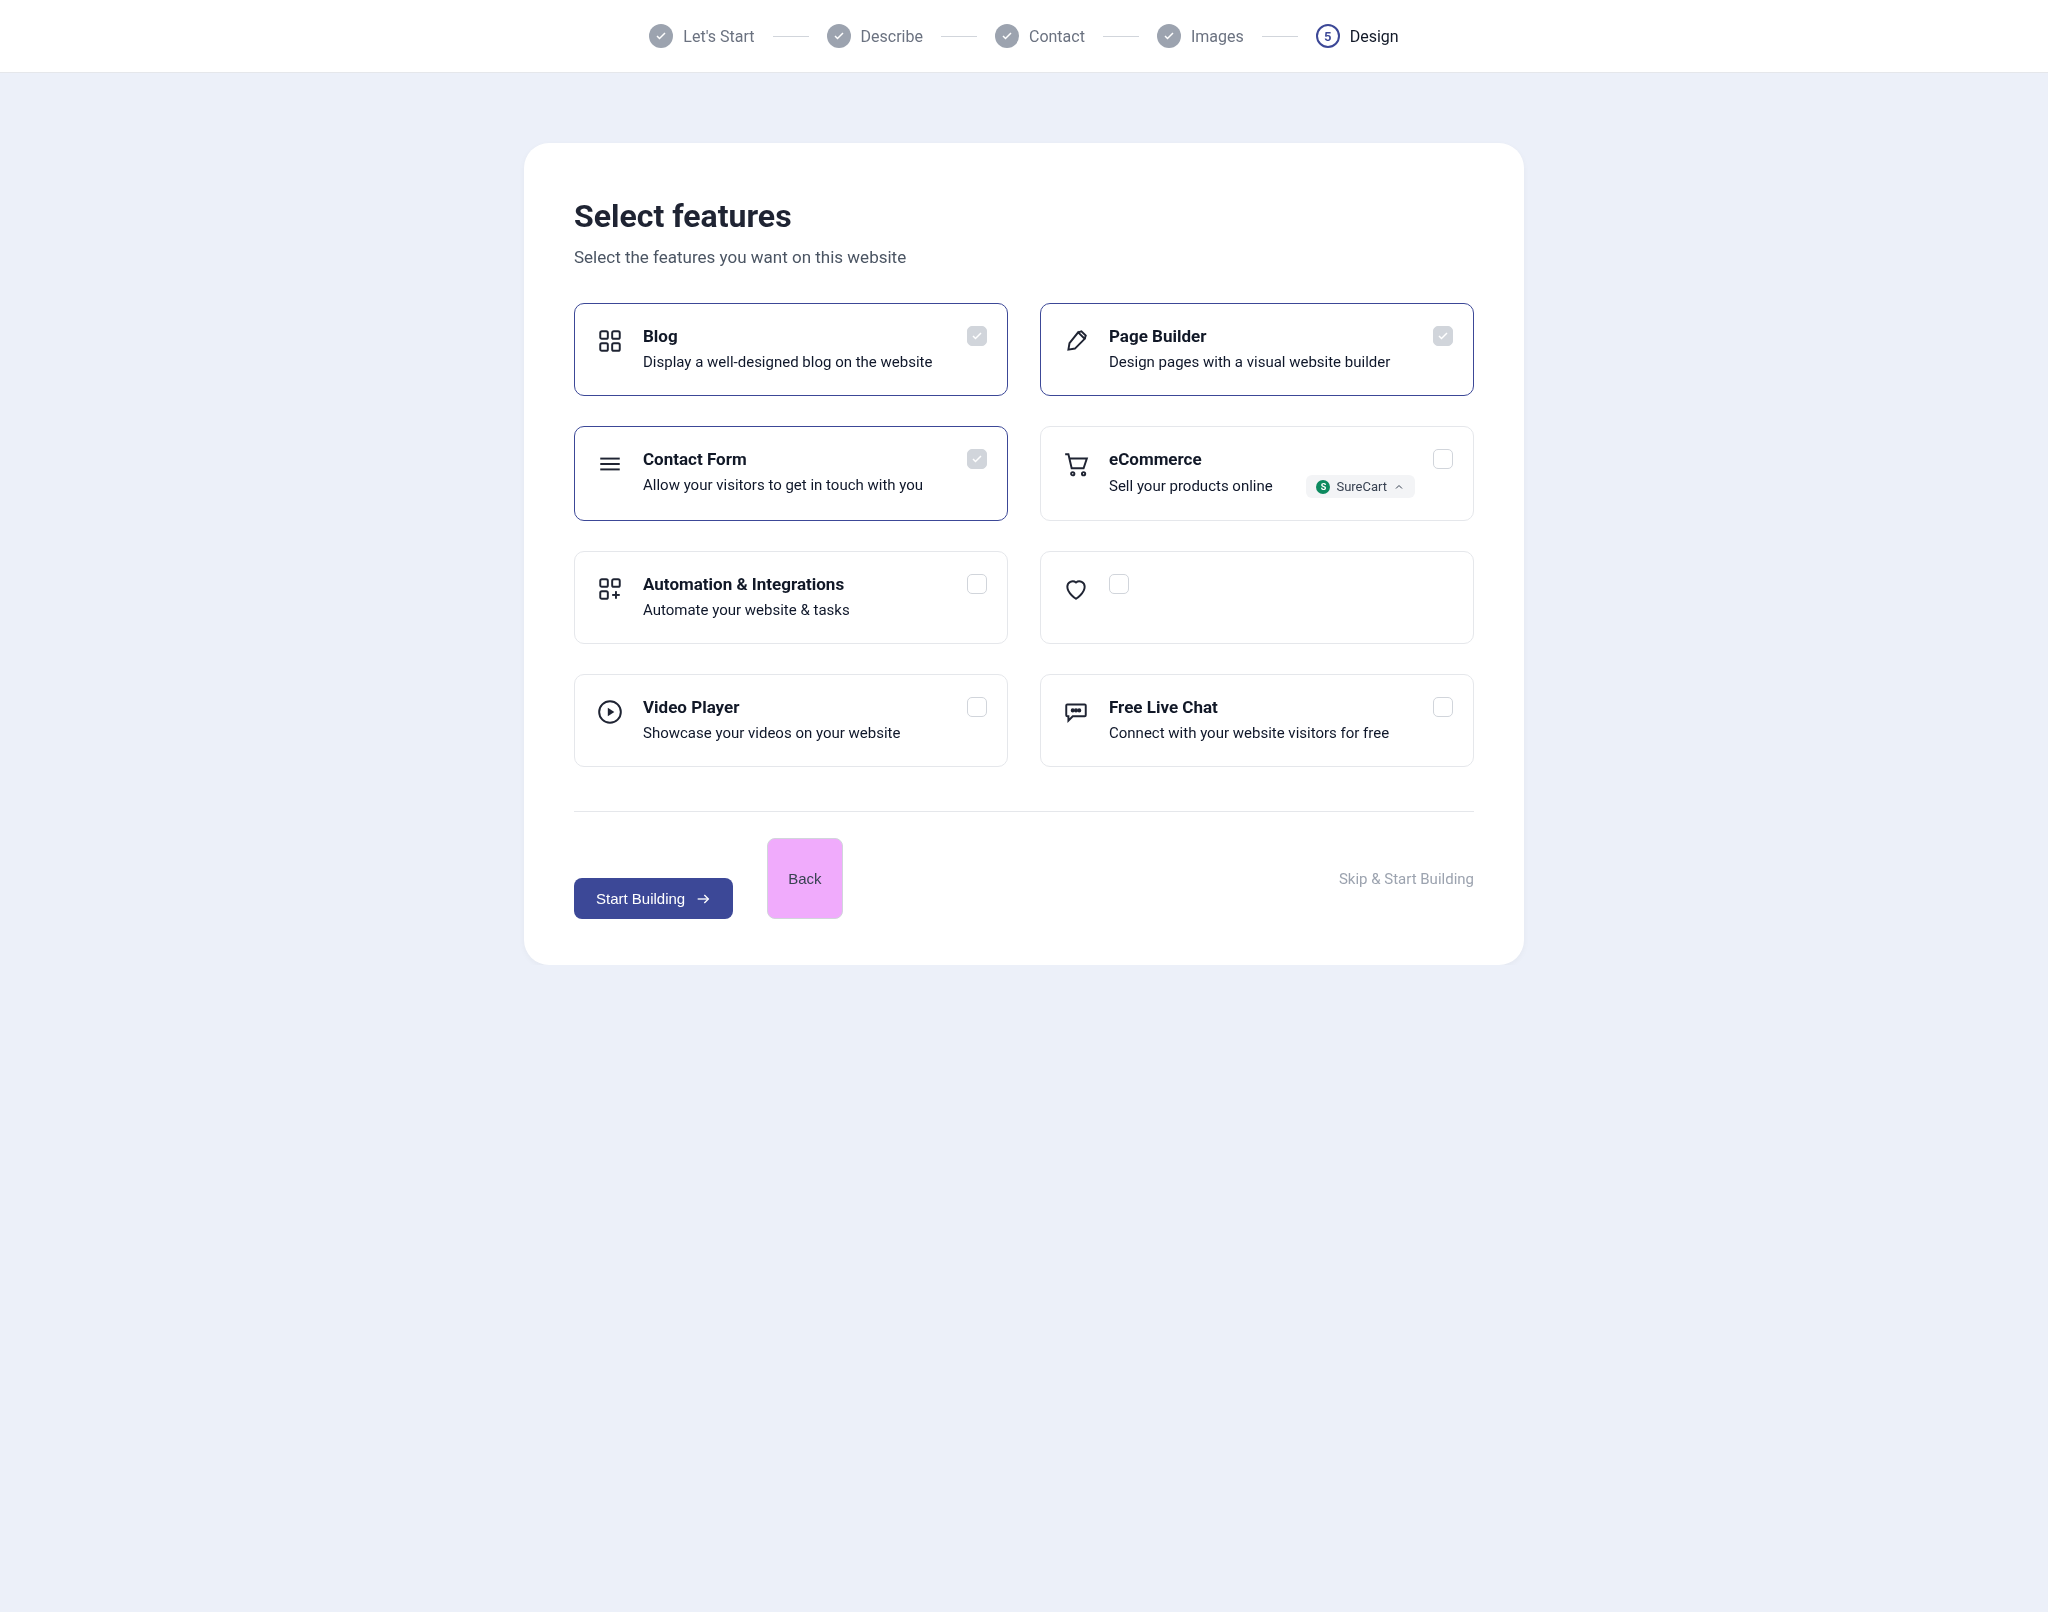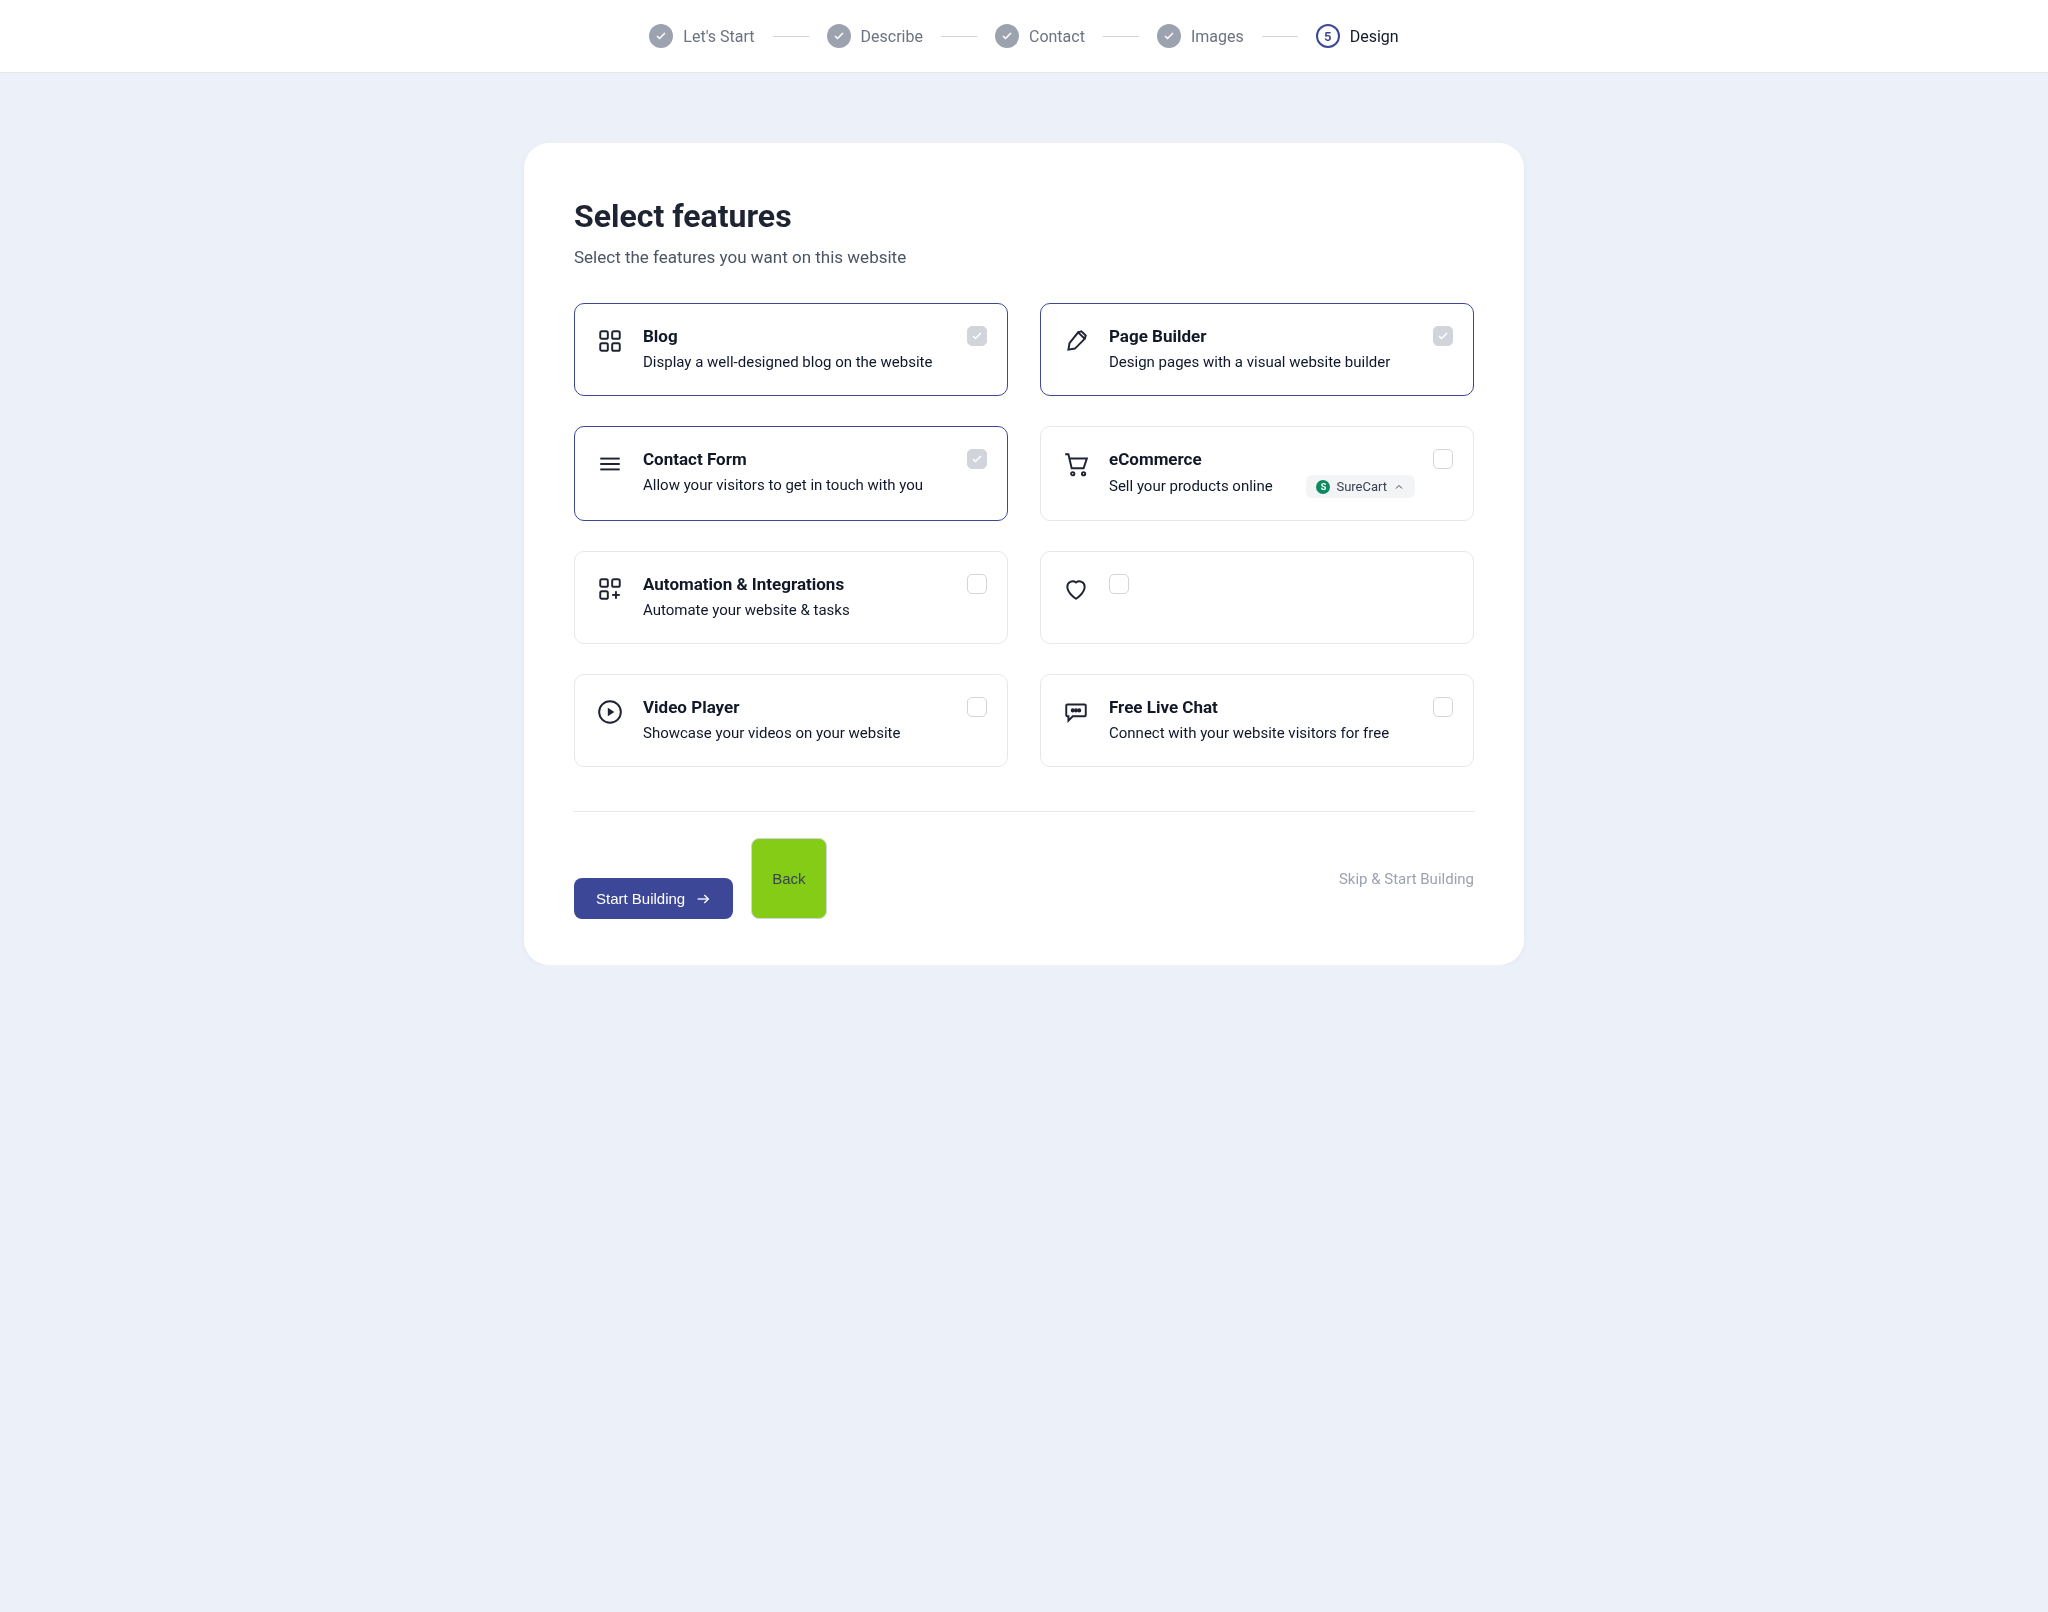--- a/index.html
+++ b/index.html
@@ -168,27 +168,28 @@
   padding: 12px 22px;
   font-size: 15px;
   font-weight: 500;
   display: inline-flex;
   align-items: center;
   gap: 10px;
   cursor: pointer;
   margin-top: 40px;
 }
 .btn-secondary {
-  background: #84cc16;
+  background: #f0abfc;
   color: #374151;
   border: 1px solid #d1d5db;
   border-radius: 8px;
   padding: 12px 20px;
   font-size: 15px;
   cursor: pointer;
+  margin-left: 16px;
 }
 .skip-link {
   color: #9ca3af;
   font-size: 15px;
   text-decoration: none;
   cursor: pointer;
 }
 svg { display: block; }
 </style>
 </head>

